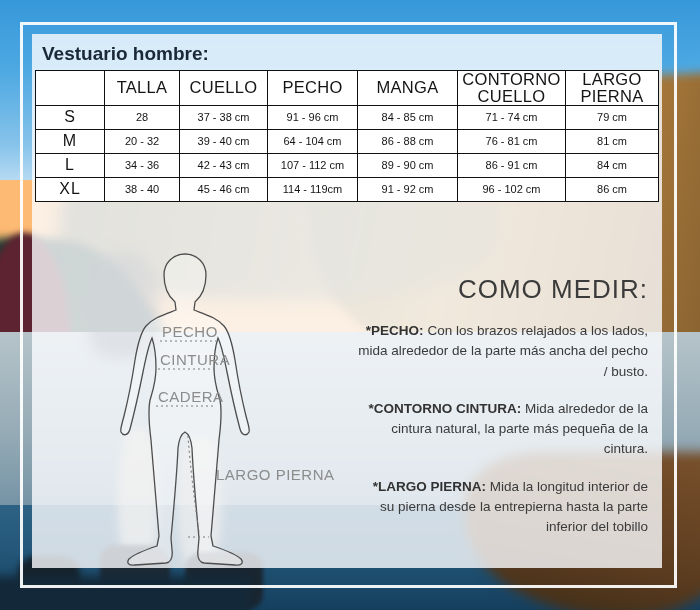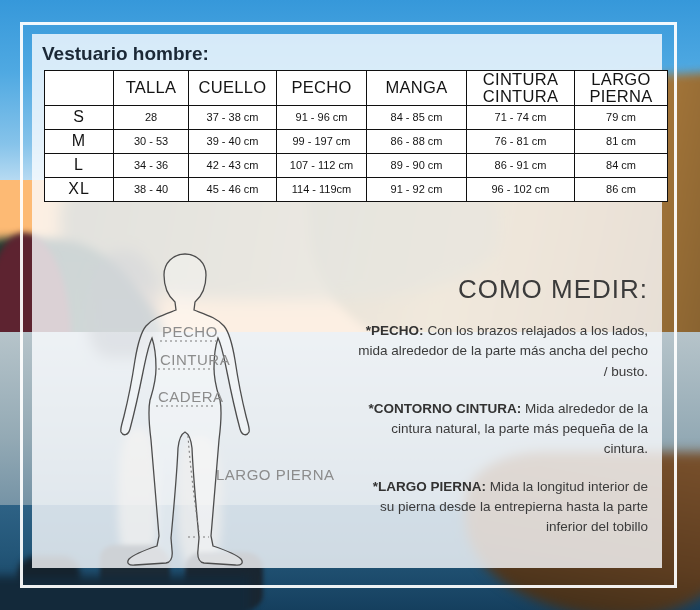--- a/index.html
+++ b/index.html
@@ -43,21 +43,21 @@
   .ph-boot-c{left:18px;top:556px;width:62px;height:55px;background:#16222c;
     filter:blur(3px);border-radius:30%;}
   .ph-shore{left:-20px;top:576px;width:270px;height:46px;background:#13293a;filter:blur(5px);}
   
   .frame{position:absolute;left:20px;top:22px;right:23px;bottom:22px;
     border:3px solid rgba(255,255,255,.93);}
   .panel{position:absolute;left:32px;top:34px;width:630px;height:534px;
     background:rgba(251,253,255,.80);}
   
   .title{margin:9px 0 5px 10px;font-size:19px;font-weight:700;color:#1b2836;}
-  table.size-table{margin-left:12px;border-collapse:collapse;table-layout:fixed;
+  table.size-table{margin-left:3px;border-collapse:collapse;table-layout:fixed;
     width:623px;background:#fff;}
   .size-table th,.size-table td{border:1.6px solid #101010;text-align:center;
     color:#141414;padding:0 1px;overflow:hidden;}
   .size-table th{height:33px;font-size:16.5px;font-weight:400;line-height:1.02;letter-spacing:.3px;}
   .size-table td{height:24px;font-size:11px;}
   .size-table td.size-col{font-size:16px;letter-spacing:1px;}
   
   .diagram{position:absolute;left:78px;top:214px;width:240px;height:330px;}
   .diagram svg{display:block;width:240px;height:330px;}
   .bodyline{fill:rgba(255,255,255,.30);stroke:#4d4d4d;stroke-width:1.3;}
@@ -106,39 +106,39 @@
           <col style="width:108px">
         <col style="width:93px">
       </colgroup>
       <thead>
         <tr>
           <th></th>
           <th>TALLA</th>
           <th>CUELLO</th>
           <th>PECHO</th>
           <th>MANGA</th>
-          <th>CINTURA CINTURA</th>
+          <th>CONTORNO CUELLO</th>
           <th>LARGO PIERNA</th>
         </tr>
       </thead>
       <tbody>
         <tr>
           <td class="size-col">S</td>
           <td>28</td>
           <td>37 - 38 cm</td>
           <td>91 - 96 cm</td>
           <td>84 - 85 cm</td>
           <td>71 - 74 cm</td>
           <td>79 cm</td>
         </tr>
         <tr>
           <td class="size-col">M</td>
-          <td>30 - 53</td>
+          <td>20 - 32</td>
           <td>39 - 40 cm</td>
-          <td>99 - 197 cm</td>
+          <td>64 - 104 cm</td>
           <td>86 - 88 cm</td>
           <td>76 - 81 cm</td>
           <td>81 cm</td>
         </tr>
         <tr>
           <td class="size-col">L</td>
           <td>34 - 36</td>
           <td>42 - 43 cm</td>
           <td>107 - 112 cm</td>
           <td>89 - 90 cm</td>

